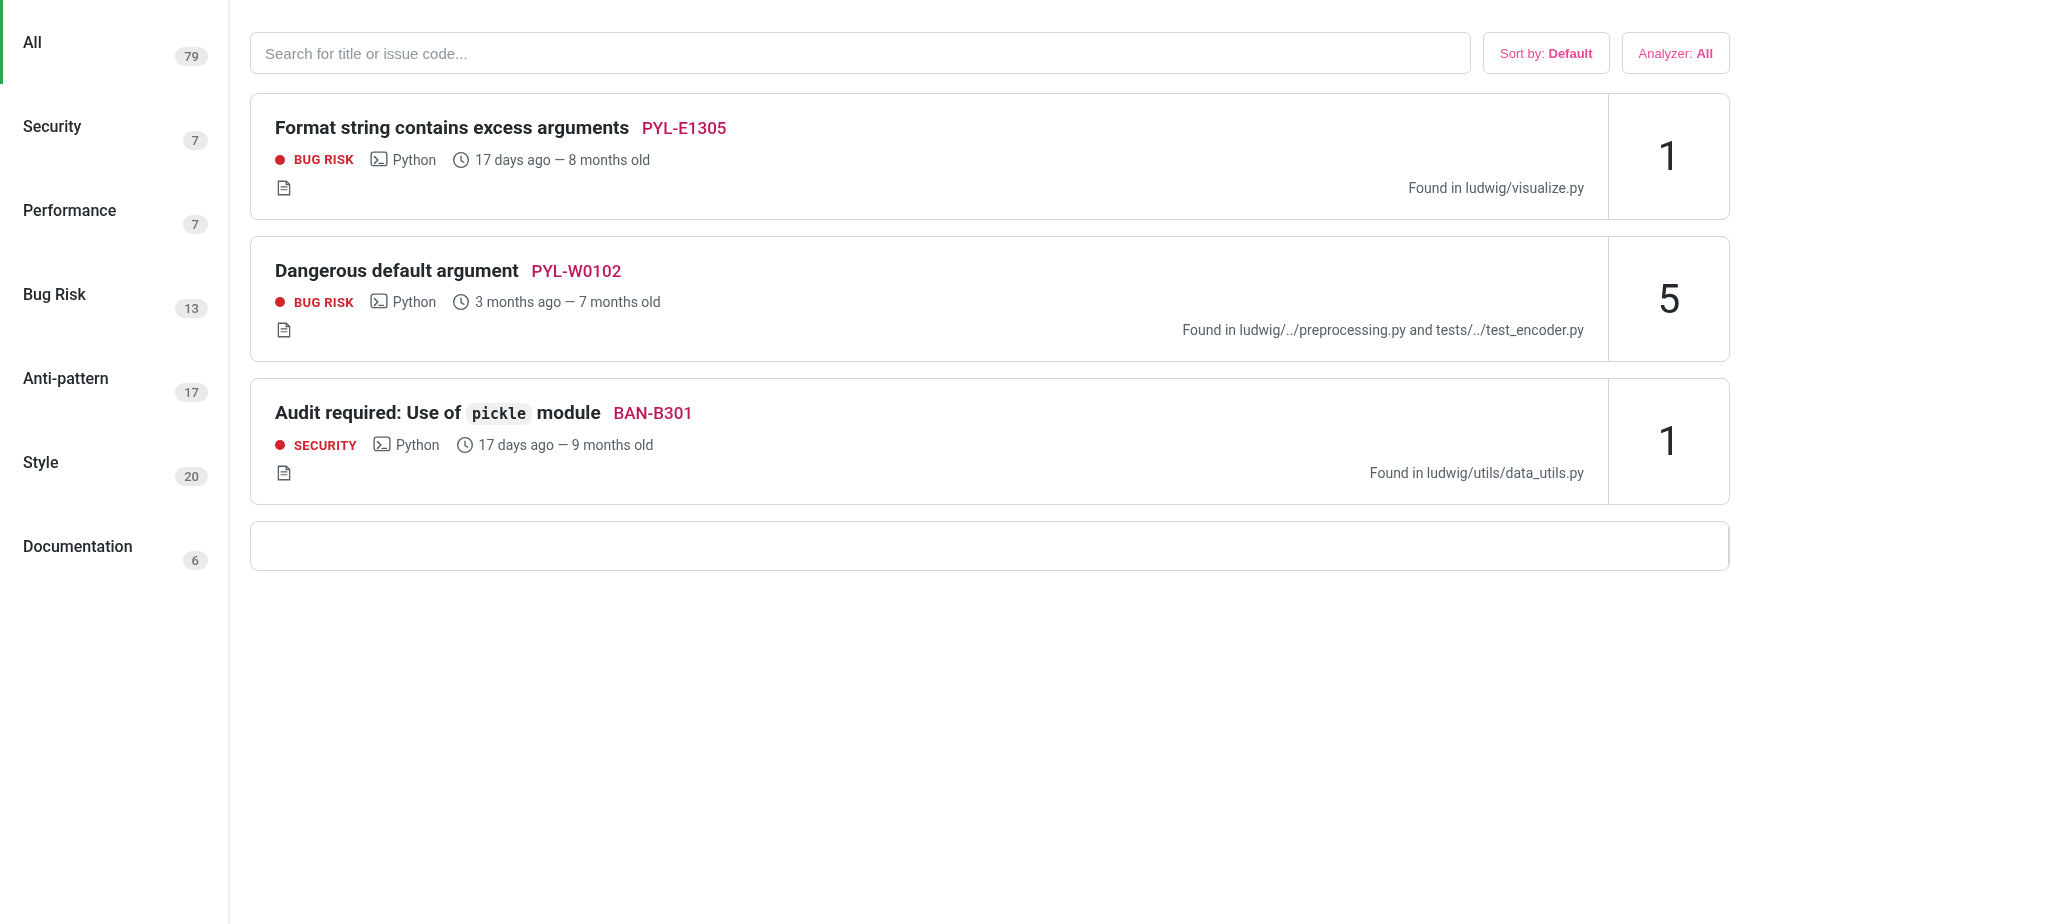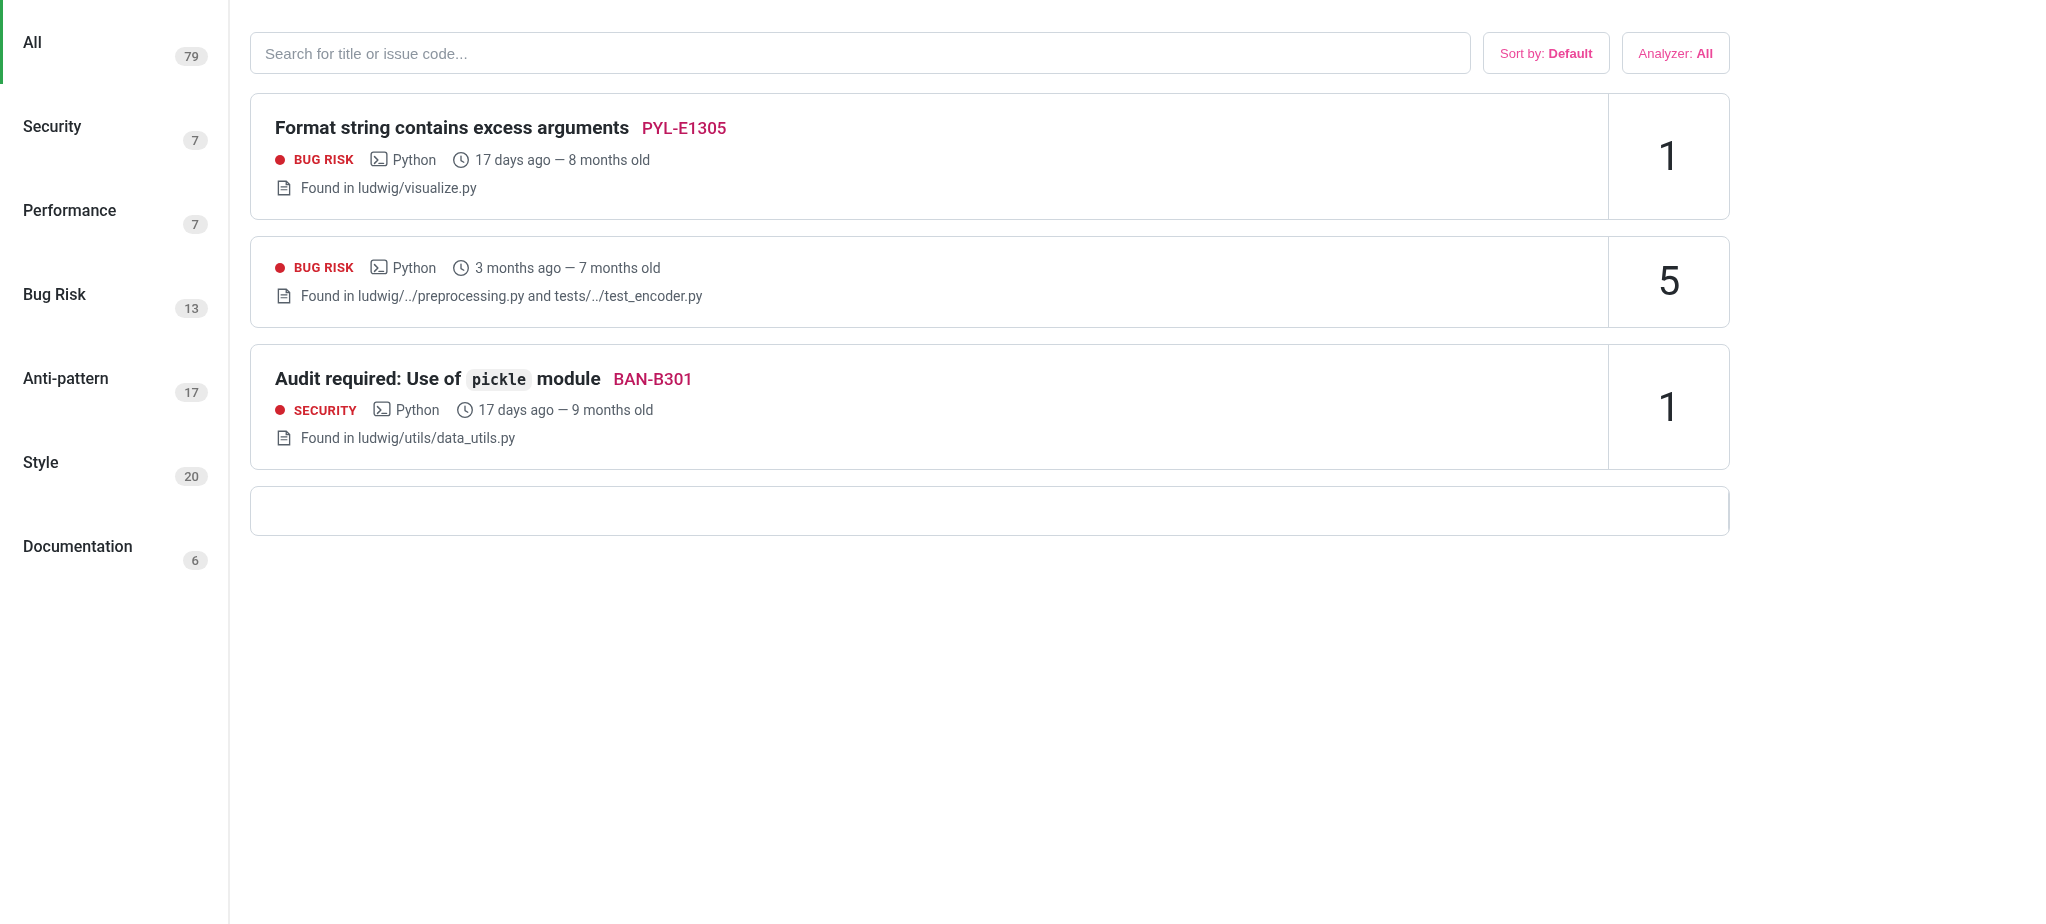--- a/index.html
+++ b/index.html
@@ -150,20 +150,21 @@
       align-items: center;
       gap: 5px;
       color: #57606a;
     }
     .issue-file {
       display: flex;
       align-items: center;
       gap: 8px;
       font-size: 14px;
       color: #57606a;
+      justify-content: space-between;
     }
     .issue-count {
       width: 120px;
       display: flex;
       align-items: center;
       justify-content: center;
       font-size: 40px;
       font-weight: 400;
       color: #24292e;
       flex-shrink: 0;
@@ -277,20 +278,24 @@
           <span>Found in ludwig/visualize.py</span>
         </div>
       </div>
       <div class="issue-count">
         <span>1</span>
       </div>
     </div>
 
     <div class="issue-card">
       <div class="issue-main">
+        <div class="issue-title">
+          <span>Dangerous default argument</span>
+          <span class="issue-code">PYL-W0102</span>
+        </div>
         <div class="issue-meta">
           <span class="meta-item">
             <span class="dot-red"></span>
             <span class="badge-bug-risk">BUG RISK</span>
           </span>
           <span class="meta-item">
             <svg class="icon-terminal" viewBox="0 0 16 16" fill="#57606a">
               <rect x="1" y="1" width="14" height="12" rx="2" fill="none" stroke="#57606a" stroke-width="1.2"></rect>
               <polyline points="4,5 7,8 4,11" fill="none" stroke="#57606a" stroke-width="1.3" stroke-linecap="round" stroke-linejoin="round"></polyline>
               <line x1="8" y1="11" x2="12" y2="11" stroke="#57606a" stroke-width="1.3" stroke-linecap="round"></line>

